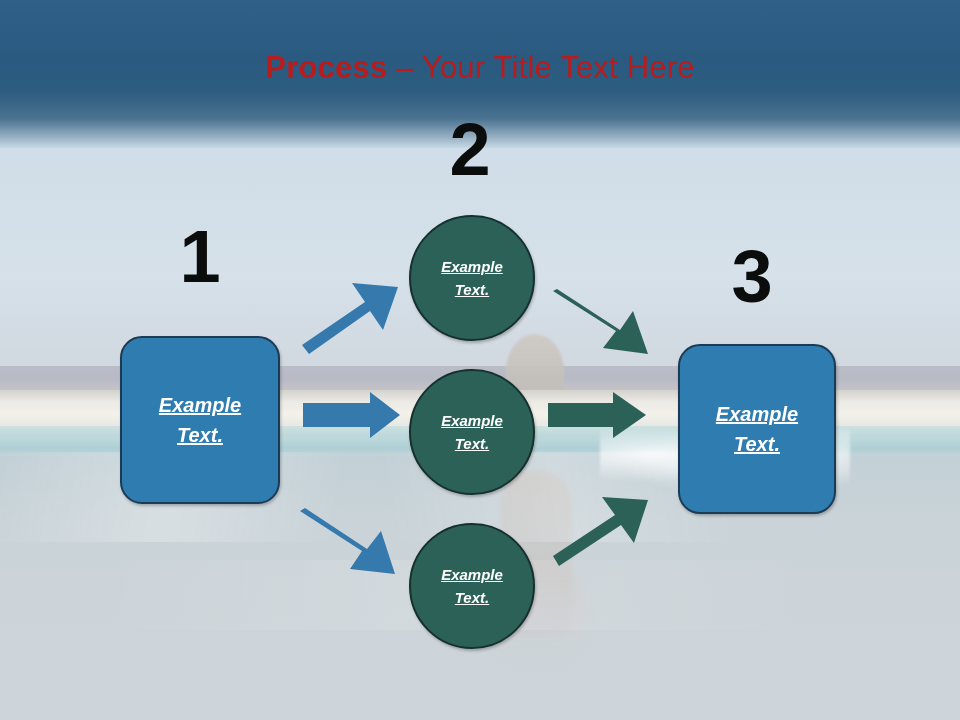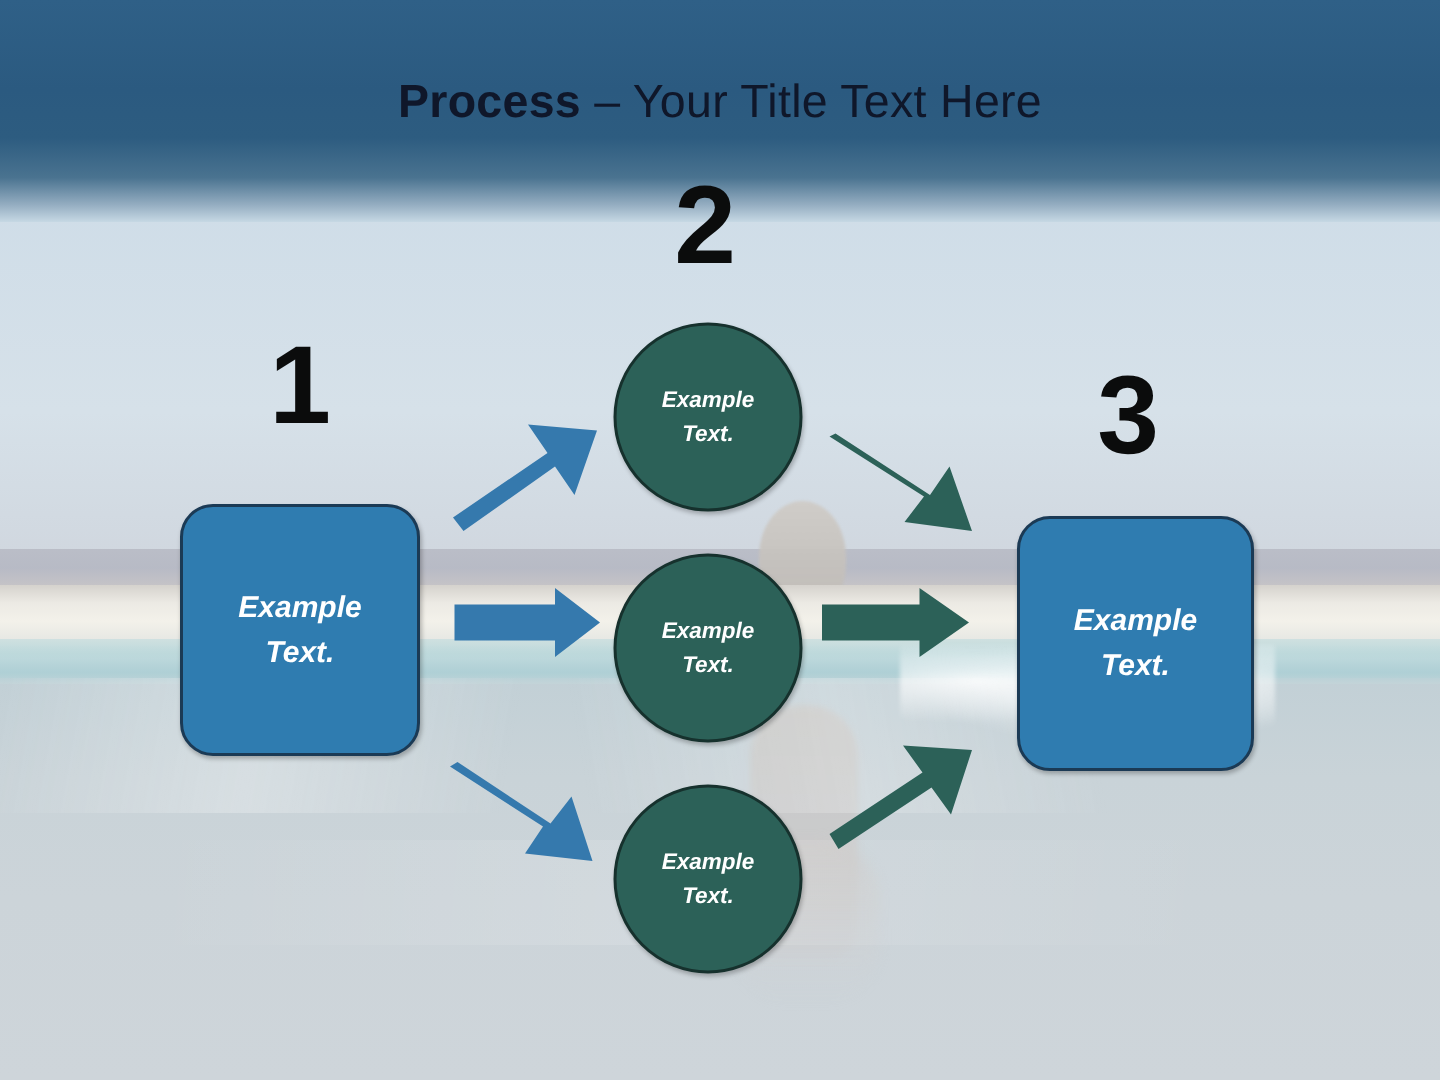--- a/index.html
+++ b/index.html
@@ -126,21 +126,21 @@
         #2b5a80 40%,
         #2d5c80 62%,
         #4a7390 80%,
         #93acc0 92%,
         #c6d8e4 100%);
   }
   .title{
     position:absolute;left:0;top:50px;width:960px;
     text-align:center;
     font-size:31px;
-    color:#0f172a;
+    color:#b91c1c;
     letter-spacing:.2px;
     white-space:nowrap;
   }
   .title .bold{font-weight:bold;}
   .title .light{font-weight:normal;}
 
   
   .step-num{
     position:absolute;
     font-size:74px;
@@ -185,21 +185,21 @@
     text-align:center;
     box-shadow:1px 2px 3px rgba(0,0,0,.25);
   }
   #circle-top{left:409px;top:215px;}
   #circle-mid{left:409px;top:369px;}
   #circle-bot{left:409px;top:523px;}
 
   
   .arrows{position:absolute;left:0;top:0;width:960px;height:720px;}
 
-  .txt-line{display:block;}
+  .txt-line{display:block;text-decoration:underline;}
 </style>
 </head>
 <body>
 
 <div id="slide">
 
   <div>
     <div class="bg-layer bg-sky"></div>
     <div class="bg-layer bg-ocean"></div>
 

